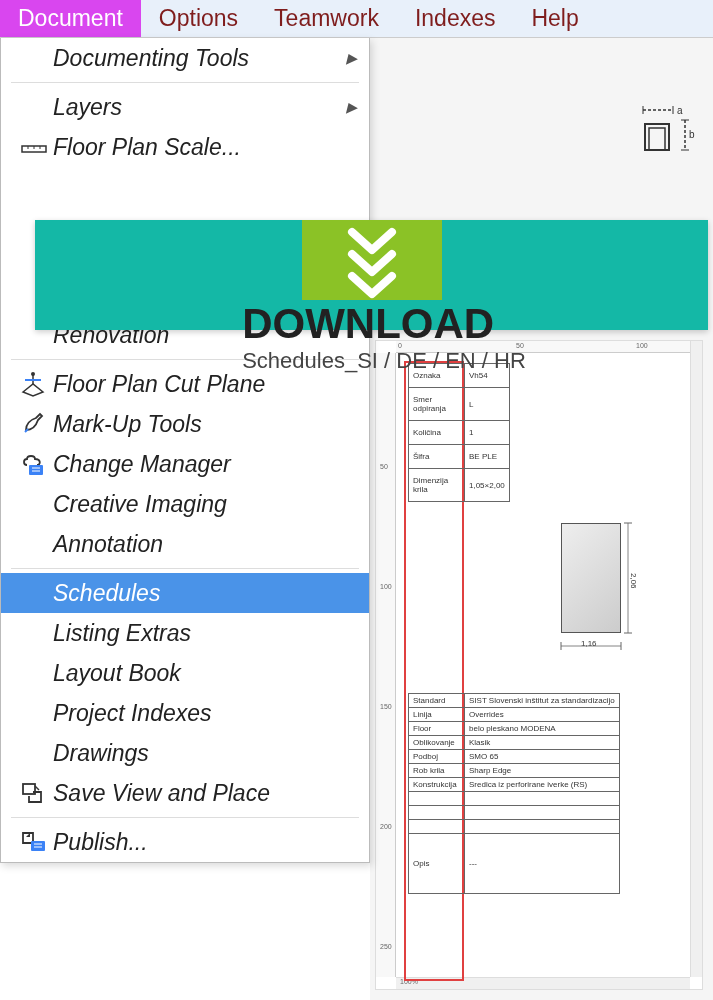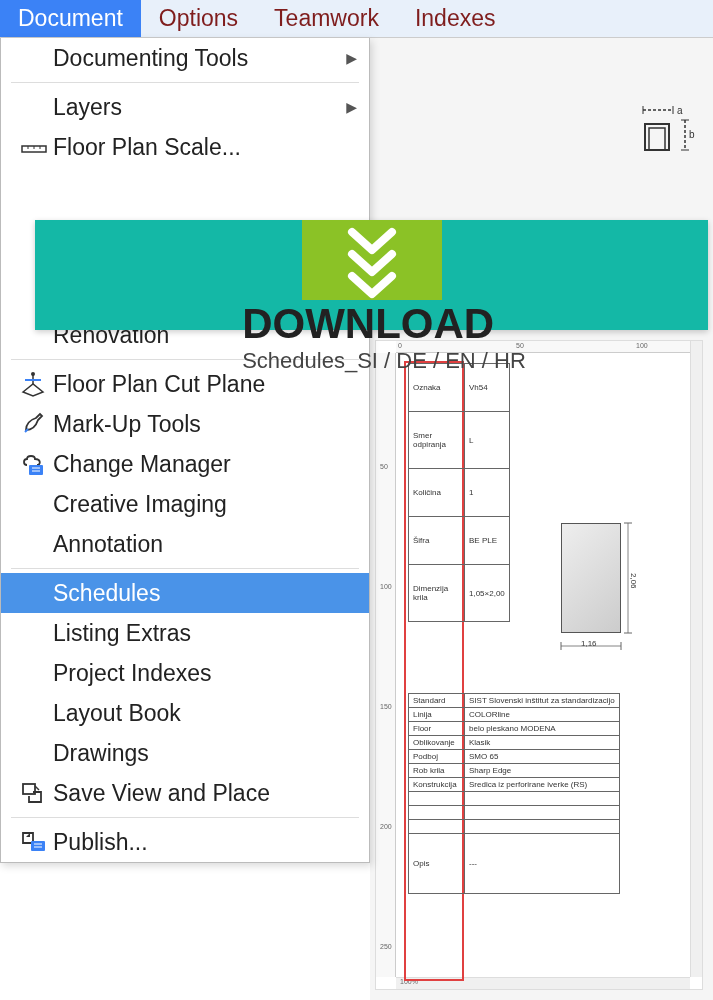--- a/index.html
+++ b/index.html
@@ -21,21 +21,21 @@
     .menubar-item {
       padding: 0 18px;
       font-size: 23px;
       color: #7f1d1d;
       height: 100%;
       display: flex;
       align-items: center;
       cursor: default;
     }
     .menubar-item.active {
-      background: #3b82f6;
+      background: #d946ef;
       color: #fff;
       text-align: right;
     }
     .dropdown {
       position: absolute;
       top: 38px;
       left: 0;
       width: 370px;
       background: #fff;
       border: 1px solid #bbb;
@@ -44,20 +44,21 @@
       z-index: 10;
     }
     .dropdown-item {
       display: flex;
       align-items: center;
       padding: 6px 12px 6px 14px;
       font-size: 23px;
       color: #222;
       cursor: default;
       min-height: 40px;
+      font-style: italic;
     }
     .dropdown-item.highlighted {
       background: #4a93e8;
       color: #fff;
     }
     .dropdown-item .icon {
       width: 38px;
       display: inline-flex;
       align-items: center;
       justify-content: center;
@@ -182,21 +183,21 @@
     .schedule-table {
       position: absolute;
       top: 10px;
       left: 12px;
       right: 10px;
       border-collapse: collapse;
       font-size: 8px;
     }
     .schedule-table td {
       border: 1px solid #666;
-      padding: 19px 4px;
+      padding: 7px 4px;
       height: 14px;
       color: #333;
     }
     .schedule-table td:first-child {
       width: 56px;
     }
     .door-graphic {
       position: absolute;
       top: 170px;
       left: 165px;
@@ -255,20 +256,21 @@
     svg { display: block; }
   </style>
 </head>
 <body>
 
 <div class="menubar">
   <div class="menubar-item active">Document</div>
   <div class="menubar-item">Options</div>
   <div class="menubar-item">Teamwork</div>
   <div class="menubar-item">Indexes</div>
+  <div class="menubar-item">Help</div>
 </div>
 
 <div class="dropdown">
   <div class="dropdown-item">
     <span class="icon"></span>
     <span class="label">Documenting Tools</span>
     <span class="arrow">▶</span>
   </div>
   <div class="dropdown-sep"></div>
   <div class="dropdown-item">
@@ -340,25 +342,25 @@
   <div class="dropdown-item highlighted">
     <span class="icon"></span>
     <span class="label">Schedules</span>
   </div>
   <div class="dropdown-item">
     <span class="icon"></span>
     <span class="label">Listing Extras</span>
   </div>
   <div class="dropdown-item">
     <span class="icon"></span>
+    <span class="label">Layout Book</span>
+  </div>
+  <div class="dropdown-item">
+    <span class="icon"></span>
     <span class="label">Project Indexes</span>
-  </div>
-  <div class="dropdown-item">
-    <span class="icon"></span>
-    <span class="label">Layout Book</span>
   </div>
   <div class="dropdown-item">
     <span class="icon"></span>
     <span class="label">Drawings</span>
   </div>
   <div class="dropdown-item">
     <span class="icon">
       <svg width="30" height="26" viewBox="0 0 30 26">
           <rect x="4" y="4" width="12" height="10" fill="none" stroke="#333" stroke-width="1.8"></rect>
           <path d="M14 12 L22 12 L22 22 L10 22 L10 16" fill="none" stroke="#333" stroke-width="1.8"></path>
@@ -470,21 +472,21 @@
     </div>
 
     <table class="schedule-table2">
       <tbody>
           <tr>
             <td>Standard</td>
             <td>SIST Slovenski inštitut za standardizacijo</td>
           </tr>
       <tr>
             <td>Linija</td>
-            <td>COLORline</td>
+            <td>Overrides</td>
           </tr>
       <tr>
             <td>Floor</td>
             <td>belo pleskano MODENA</td>
           </tr>
       <tr>
             <td>Oblikovanje</td>
             <td>Klasik</td>
           </tr>
       <tr>

